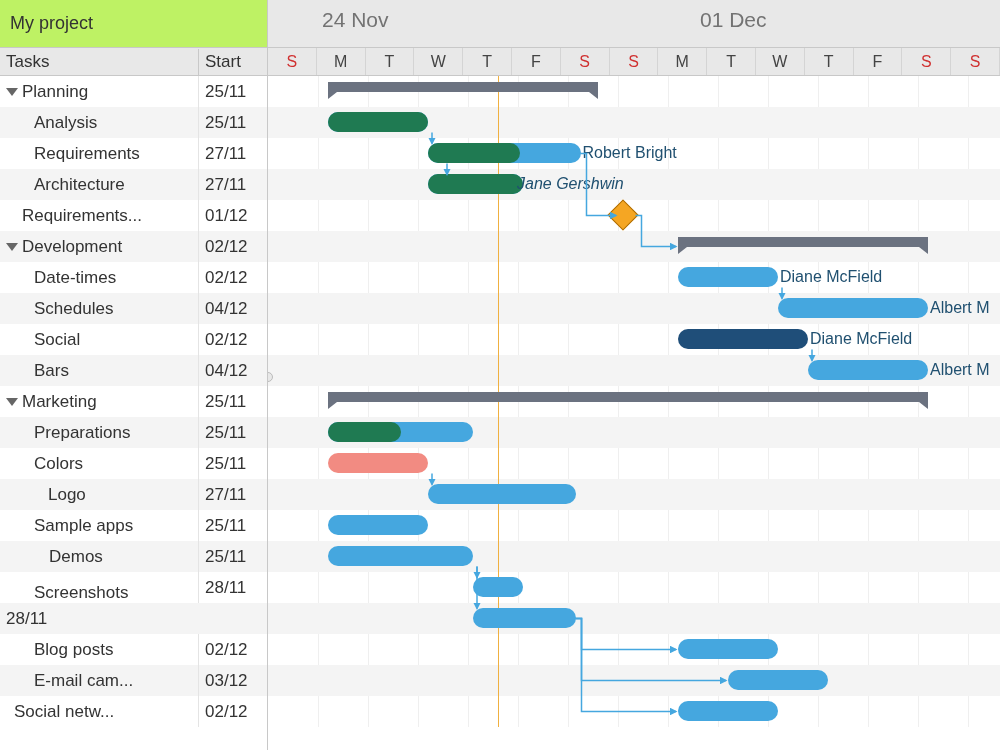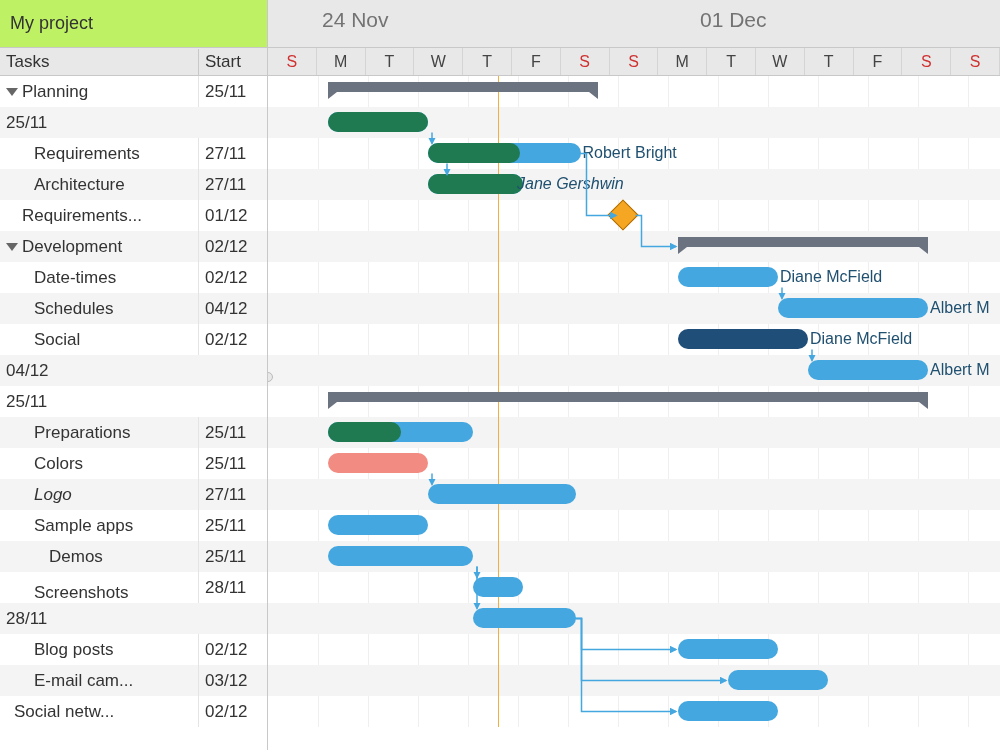--- a/index.html
+++ b/index.html
@@ -219,20 +219,23 @@
     </div>
     <div class="task-rows" id="task-rows">
         <div class="task-row">
           <div class="t-name" style="padding-left: 6px;">
             <span class="tri"></span>
             <span>Planning</span>
           </div>
           <div class="t-start">25/11</div>
         </div>
         <div class="task-row stripe">
+          <div class="t-name" style="padding-left: 34px;">
+            <span>Analysis</span>
+          </div>
           <div class="t-start">25/11</div>
         </div>
         <div class="task-row">
           <div class="t-name" style="padding-left: 34px;">
             <span>Requirements</span>
           </div>
           <div class="t-start">27/11</div>
         </div>
         <div class="task-row stripe">
           <div class="t-name" style="padding-left: 34px;">
@@ -265,39 +268,46 @@
           </div>
           <div class="t-start">04/12</div>
         </div>
         <div class="task-row">
           <div class="t-name" style="padding-left: 34px;">
             <span>Social</span>
           </div>
           <div class="t-start">02/12</div>
         </div>
         <div class="task-row stripe">
+          <div class="t-name" style="padding-left: 34px;">
+            <span>Bars</span>
+          </div>
           <div class="t-start">04/12</div>
         </div>
         <div class="task-row">
+          <div class="t-name" style="padding-left: 6px;">
+            <span class="tri"></span>
+            <span>Marketing</span>
+          </div>
           <div class="t-start">25/11</div>
         </div>
         <div class="task-row stripe">
           <div class="t-name" style="padding-left: 34px;">
             <span>Preparations</span>
           </div>
           <div class="t-start">25/11</div>
         </div>
         <div class="task-row">
           <div class="t-name" style="padding-left: 34px;">
             <span>Colors</span>
           </div>
           <div class="t-start">25/11</div>
         </div>
         <div class="task-row stripe">
-          <div class="t-name" style="padding-left: 34px; font-style: italic;">
+          <div class="t-name" style="padding-left: 48px;">
             <span>Logo</span>
           </div>
           <div class="t-start">27/11</div>
         </div>
         <div class="task-row">
           <div class="t-name" style="padding-left: 34px;">
             <span>Sample apps</span>
           </div>
           <div class="t-start">25/11</div>
         </div>

